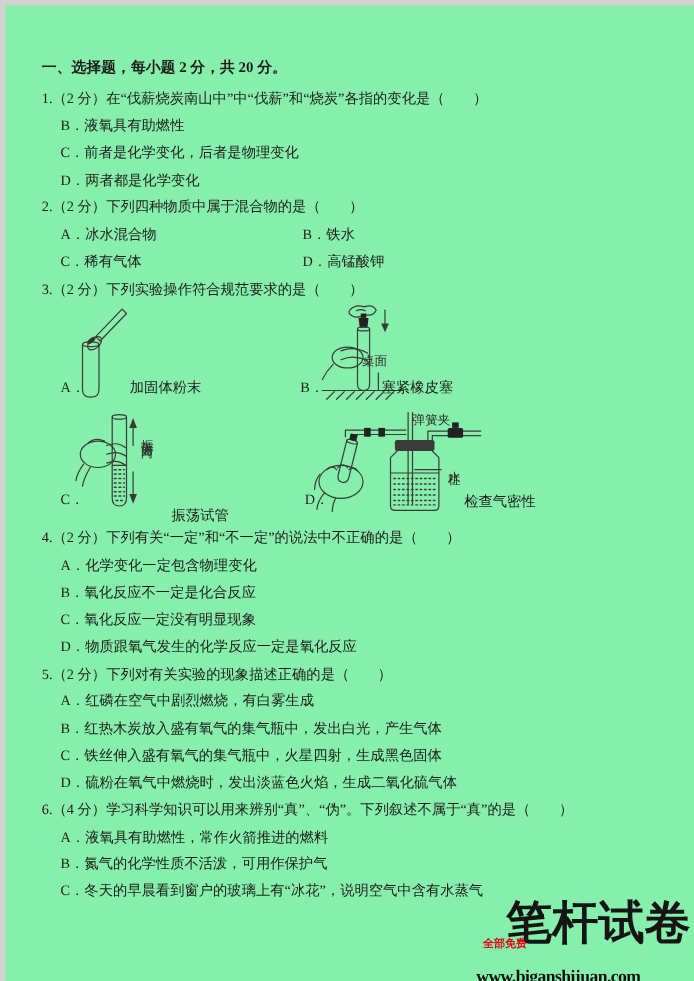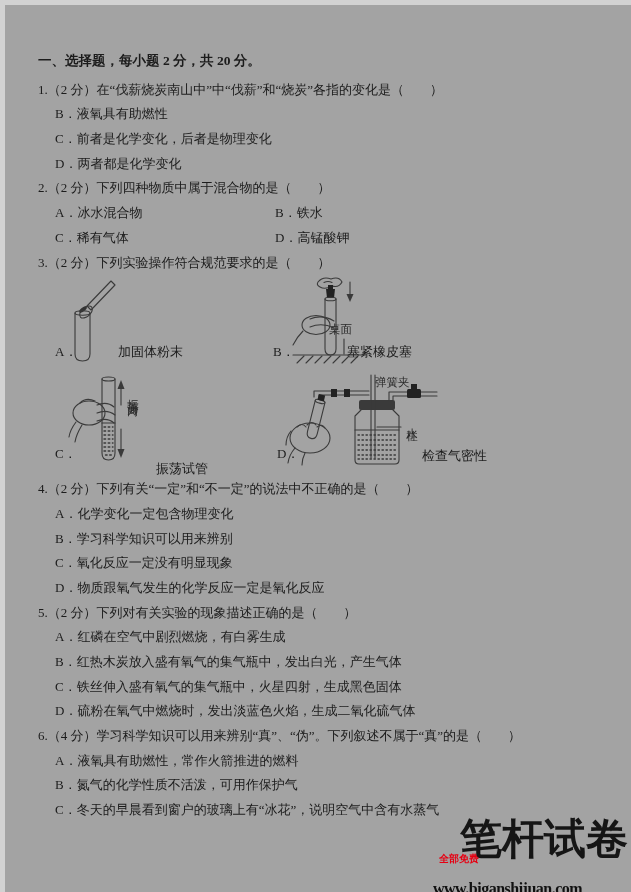--- a/index.html
+++ b/index.html
@@ -3,21 +3,21 @@
 <meta charset="utf-8">
 <style>
   html,body{margin:0;padding:0;}
   body{
     width:631px;height:892px;position:relative;overflow:hidden;
     background:#d2d2d2;
     font-family:"Liberation Serif","DejaVu Serif",serif;
   }
   .page{
     position:absolute;left:5px;top:5px;width:626px;height:887px;
-    background:#a3a3a3;
+    background:#86efac;
   }
   .content{
     position:absolute;left:33px;top:44px;width:565px;
     color:#1c1c1c;font-size:13px;
   }
   .line{height:24.7px;line-height:24.7px;white-space:nowrap;}
   .title{font-weight:bold;font-size:13.5px;margin-bottom:4px;}
   .opt{padding-left:17px;}
   .opt-col{display:inline-block;width:220px;}
   .fig-row{position:relative;width:100%;}
@@ -188,21 +188,21 @@
         <line x1="92" y1="54" x2="116" y2="54"></line>
       </svg>
       <span class="fig-note" style="left:337px;top:3px;">弹簧夹</span>
       <span class="fig-note vert" style="left:367px;top:46px;">水柱</span>
       <span class="fig-caption" style="left:239px;top:74px;">D．</span>
       <span class="fig-label" style="left:384px;top:76px;">检查气密性</span>
     </div>
 
     <div class="line">4.（2 分）下列有关“一定”和“不一定”的说法中不正确的是（　　）</div>
     <div class="line opt">A．化学变化一定包含物理变化</div>
-    <div class="line opt">B．学习科学知识可以用来辨别</div>
+    <div class="line opt">B．氧化反应不一定是化合反应</div>
     <div class="line opt">C．氧化反应一定没有明显现象</div>
     <div class="line opt">D．物质跟氧气发生的化学反应一定是氧化反应</div>
 
     <div class="line">5.（2 分）下列对有关实验的现象描述正确的是（　　）</div>
     <div class="line opt">A．红磷在空气中剧烈燃烧，有白雾生成</div>
     <div class="line opt">B．红热木炭放入盛有氧气的集气瓶中，发出白光，产生气体</div>
     <div class="line opt">C．铁丝伸入盛有氧气的集气瓶中，火星四射，生成黑色固体</div>
     <div class="line opt">D．硫粉在氧气中燃烧时，发出淡蓝色火焰，生成二氧化硫气体</div>
 
     <div class="line">6.（4 分）学习科学知识可以用来辨别“真”、“伪”。下列叙述不属于“真”的是（　　）</div>

